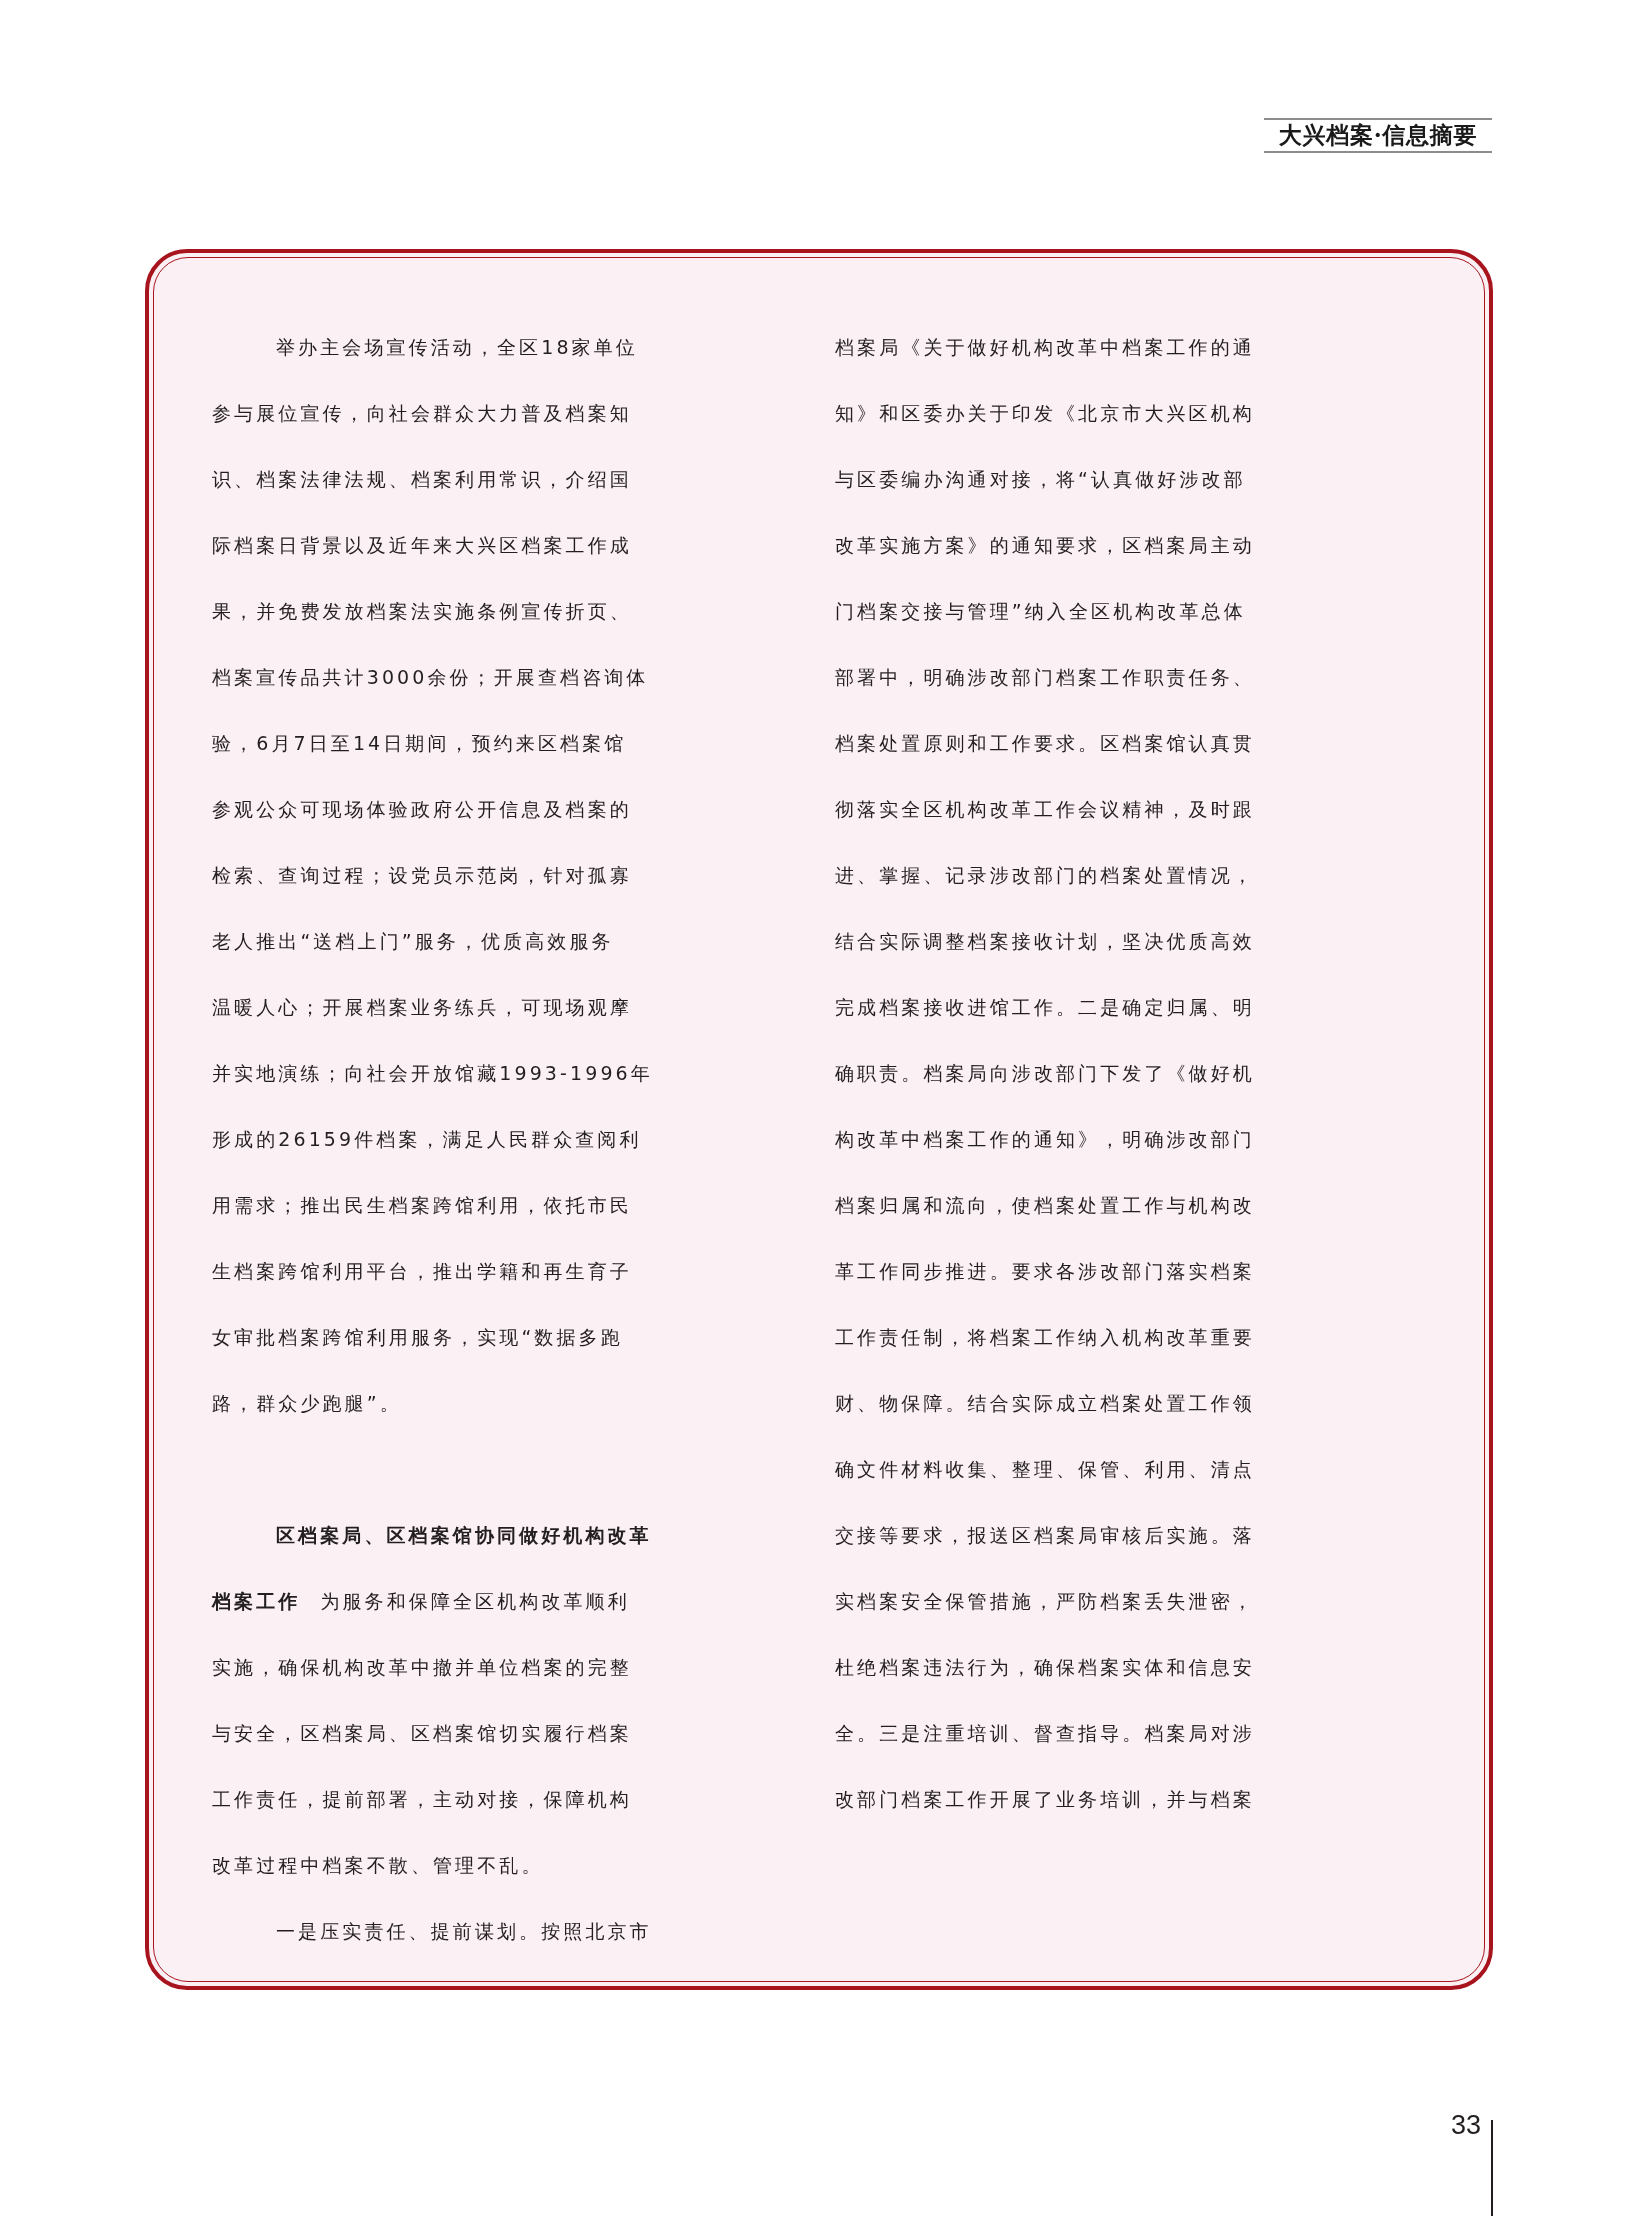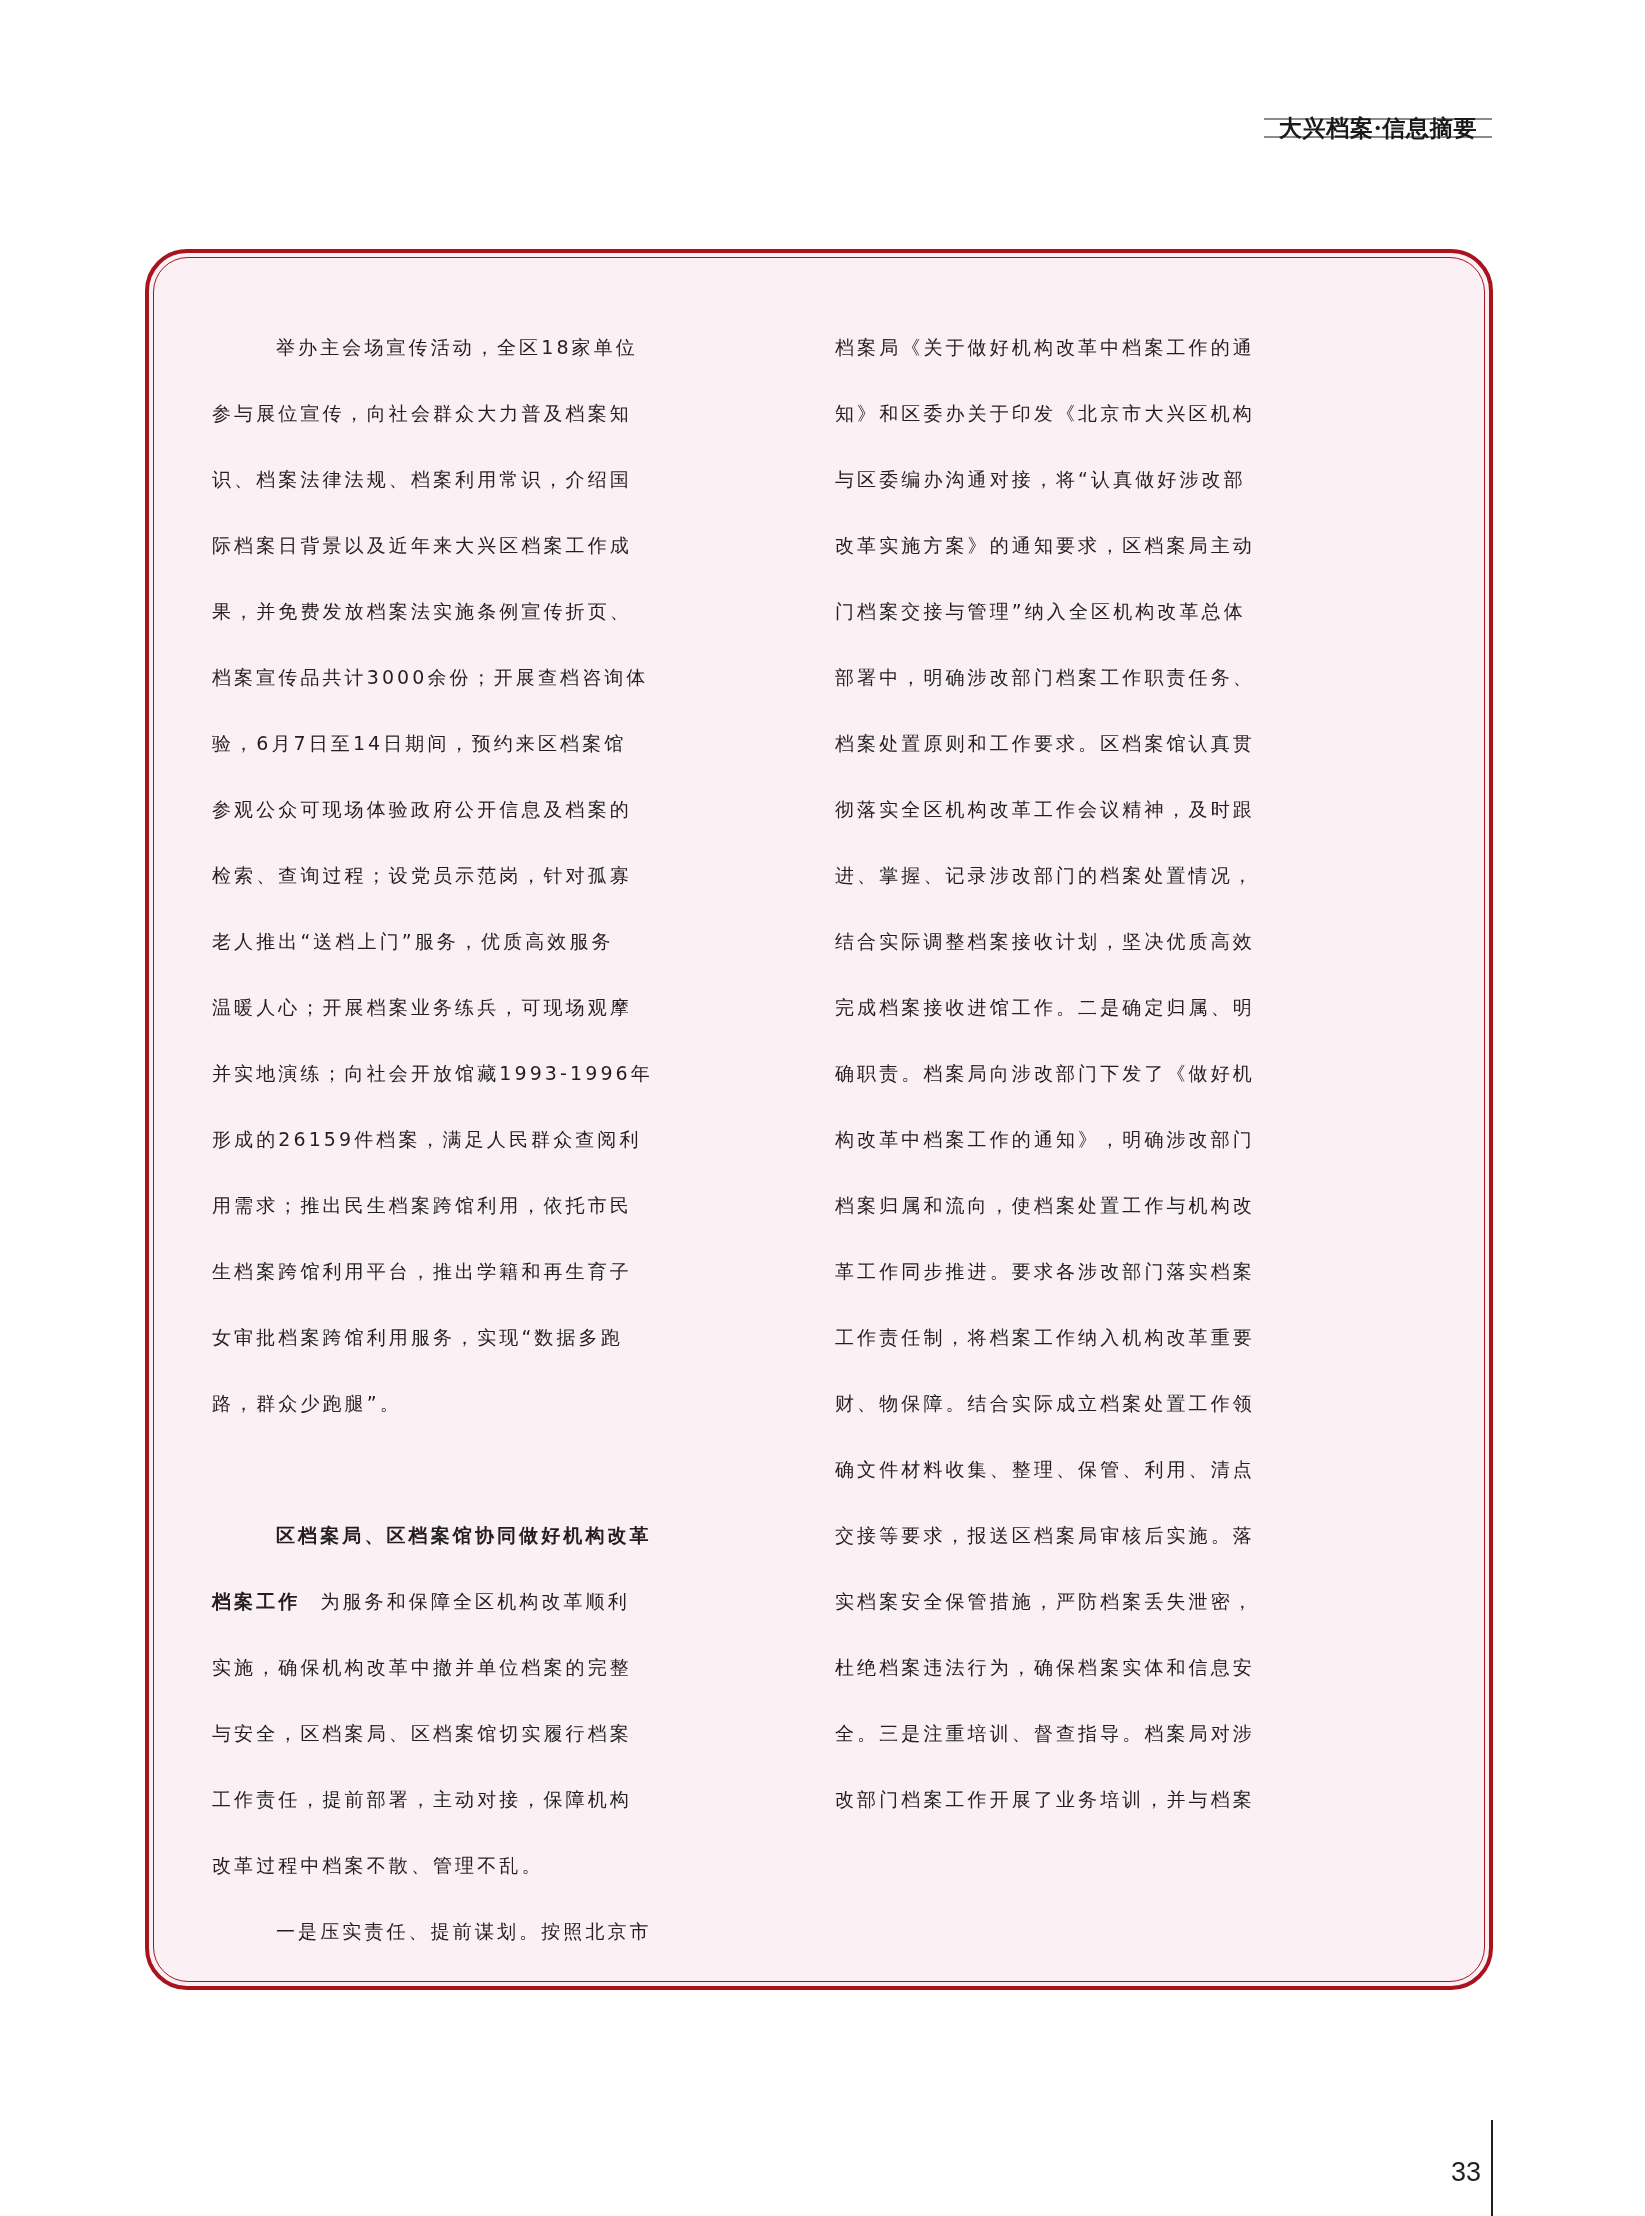--- a/index.html
+++ b/index.html
@@ -3,21 +3,21 @@
 <meta charset="utf-8">
 <style>
   html, body { margin: 0; padding: 0; }
   body {
     width: 1645px; height: 2216px; position: relative; overflow: hidden;
     background: #ffffff;
     font-family: "DejaVu Sans", "Liberation Sans", sans-serif;
     color: #231f20;
   }
   .header {
-    position: absolute; left: 1264px; top: 118px; width: 228px; height: 20px;
+    position: absolute; left: 1264px; top: 118px; width: 228px; height: 35px;
     border-top: 2px solid #8c8c8c; border-bottom: 2px solid #8c8c8c;
     box-sizing: border-box;
     display: flex; align-items: center; justify-content: center;
   }
   .header-title {
     font-family: "DejaVu Serif", "Liberation Serif", serif;
     font-weight: bold; font-size: 23px; letter-spacing: 0.7px; color: #1a1a1a;
     white-space: nowrap;
   }
   .frame-outer {
@@ -36,21 +36,20 @@
   }
   .col.left { left: 212px; }
   .col.right { left: 835px; }
   .line { display: block; height: 66px; }
   .indent { padding-left: 64px; }
   .blank { height: 66px; display: block; }
   .bold { font-weight: bold; }
   .page-number {
     position: absolute; left: 1451px; top: 2110px; font-size: 27px; color: #231f20;
     font-family: "Liberation Sans", sans-serif;
-    margin-top: 47px;
   }
   .page-rule {
     position: absolute; left: 1491px; top: 2120px; width: 2px; height: 97px; background: #231f20;
   }
 </style>
 </head>
 <body>
 
 <div class="header">
   <span class="header-title">大兴档案·信息摘要</span>

